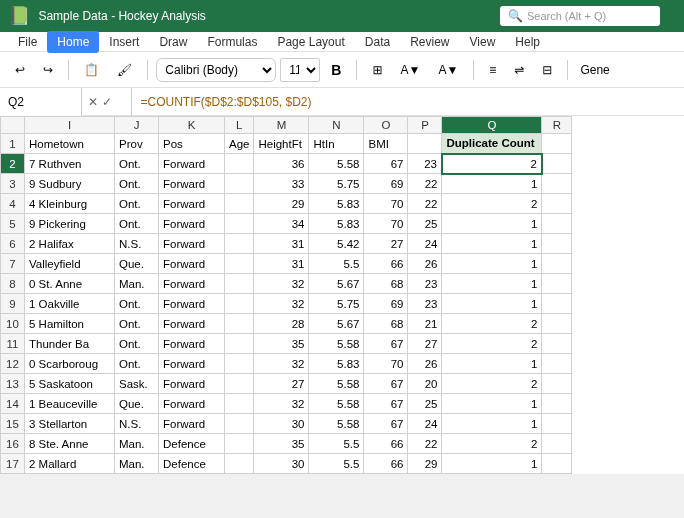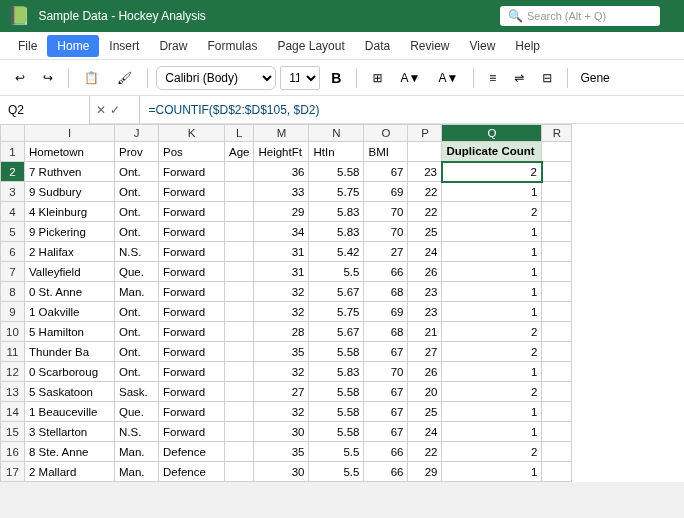--- a/index.html
+++ b/index.html
@@ -26,21 +26,21 @@
       color: #555;
       display: flex;
       align-items: center;
       gap: 4px;
     }
     .title-bar-controls { display: flex; gap: 4px; margin-left: 8px; }
 
     
     .menu-bar {
       background: #ffffff;
-      height: 28px;
+      height: 20px;
       display: flex;
       align-items: center;
       padding: 0 8px;
       border-bottom: 1px solid #e0e0e0;
     }
     .menu-item {
       padding: 4px 10px;
       font-size: 12px;
       color: #333;
       cursor: pointer;
@@ -95,42 +95,42 @@
     
     .formula-bar {
       background: #ffffff;
       height: 28px;
       display: flex;
       align-items: center;
       border-bottom: 1px solid #e0e0e0;
       padding: 0;
     }
     .name-box {
-      width: 90px;
+      width: 82px;
       height: 28px;
       border-right: 1px solid #ccc;
       display: flex;
       align-items: center;
       padding: 0 8px;
       font-size: 12px;
       background: white;
     }
     .formula-controls {
       display: flex;
       align-items: center;
       padding: 0 6px;
       gap: 4px;
       border-right: 1px solid #ccc;
       height: 28px;
     }
     .formula-input {
       flex: 1;
       padding: 0 8px;
       font-size: 12px;
-      color: #0c4a6e;
+      color: #a16207;
       display: flex;
       align-items: center;
     }
 
     
     .spreadsheet-container {
       background: #ffffff;
       overflow: hidden;
       position: relative;
     }

